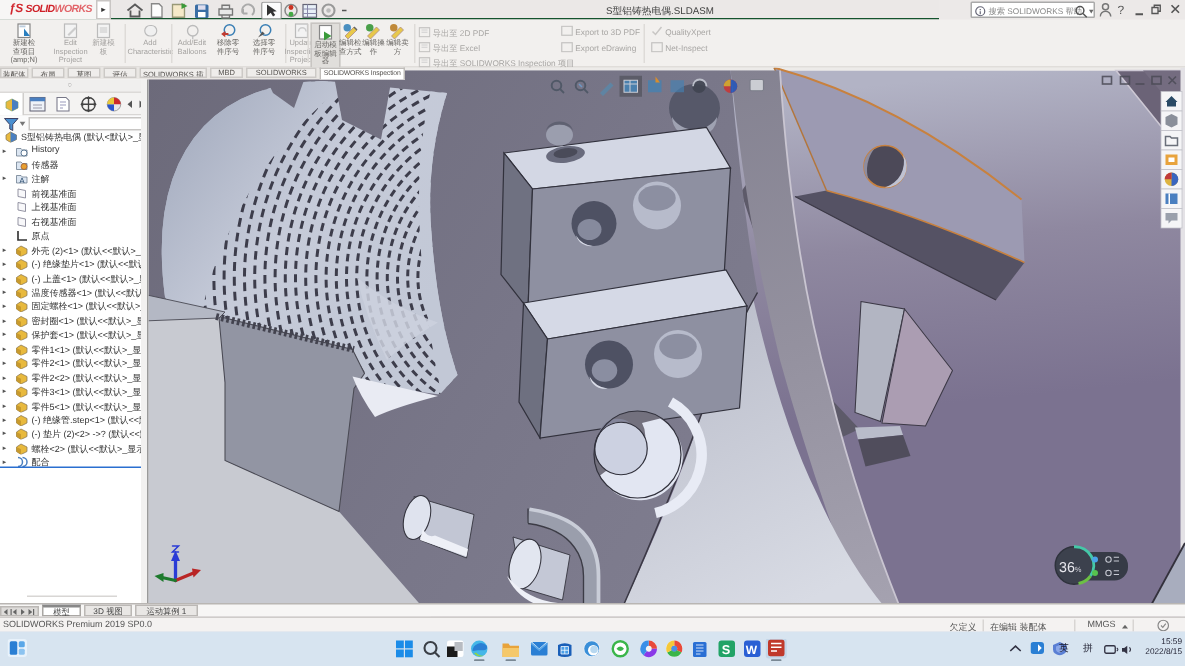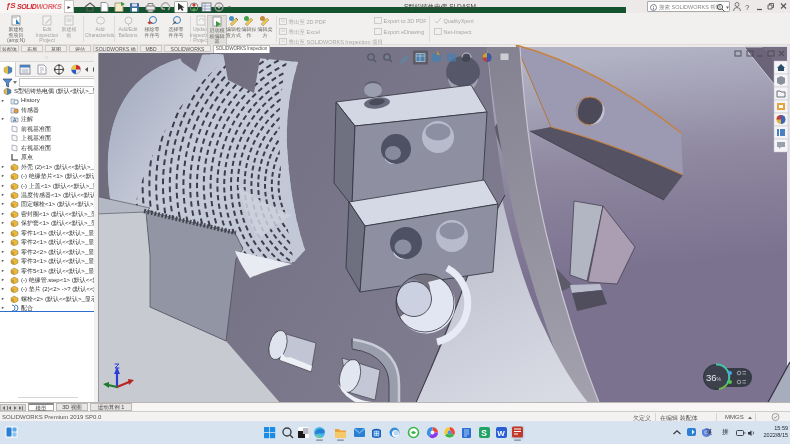--- a/index.html
+++ b/index.html
@@ -249,21 +249,21 @@
       <path d="M117,387 L117,372" stroke="#2a3bd6" stroke-width="2.2"></path>
       <path d="M114,374 L117,367 L120,374 Z" fill="#2a3bd6"></path>
       <path d="M115,364 l4,0 l-4,4 l4,0" stroke="#2a3bd6" stroke-width="1" fill="none"></path>
       <path d="M117,387 L129,382" stroke="#b92525" stroke-width="2.2"></path>
       <path d="M128,379 L134,380 L129,385 Z" fill="#b92525"></path>
       <path d="M117,387 L108,385" stroke="#1d7a2d" stroke-width="2"></path>
       <path d="M109,382 L103,384 L109,388 Z" fill="#1d7a2d"></path>
     </g>
   </svg>
 
-  <div class="abs" id="titlebar" style="left:0;top:0;width:626px;height:13px;background:#ebe8e7;border-bottom:6px solid #14532d;">
+  <div class="abs" id="titlebar" style="left:0;top:0;width:626px;height:13px;background:#ebe8e7;border-bottom:1px solid #14532d;">
     <div class="abs" style="left:0;top:0;width:64px;height:13px;background:#f7f6f5;"></div>
     <div class="abs" style="left:6px;top:1px;font-size:8px;font-weight:bold;font-style:italic;color:#d1272e;letter-spacing:-0.3px;">ƒS</div>
     <div class="abs" style="left:17px;top:3px;font-size:7px;font-weight:bold;font-style:italic;color:#cf2129;letter-spacing:-0.4px;">SOLID<span style="color:#e2666b">WORKS</span></div>
     <div class="abs" style="left:64px;top:0;width:10px;height:13px;background:#fff;border:1px solid #c9c6c4;font-size:5px;color:#333;text-align:center;line-height:12px;">►</div>
     <svg class="abs" style="left:82px;top:1px" width="150" height="12" viewBox="0 0 150 12">
       <path d="M3,6 L8,2 L13,6 M5,6 L5,10 L11,10 L11,6" stroke="#5a5a5a" stroke-width="1.2" fill="none"></path>
       <path d="M19,1.5 L24,1.5 L26,3.5 L26,10.5 L19,10.5 Z" fill="#fdfdfd" stroke="#888" stroke-width="0.9"></path>
       <path d="M33,2 L41,2 L41,10.5 L33,10.5 Z" fill="#f5e9c8" stroke="#997" stroke-width="0.9"></path>
         <path d="M39,1 l4,2 l-4,2" fill="#3a9a3a"></path>
       <rect x="48" y="2" width="9" height="9" rx="1" fill="#3a6ea5"></rect>

